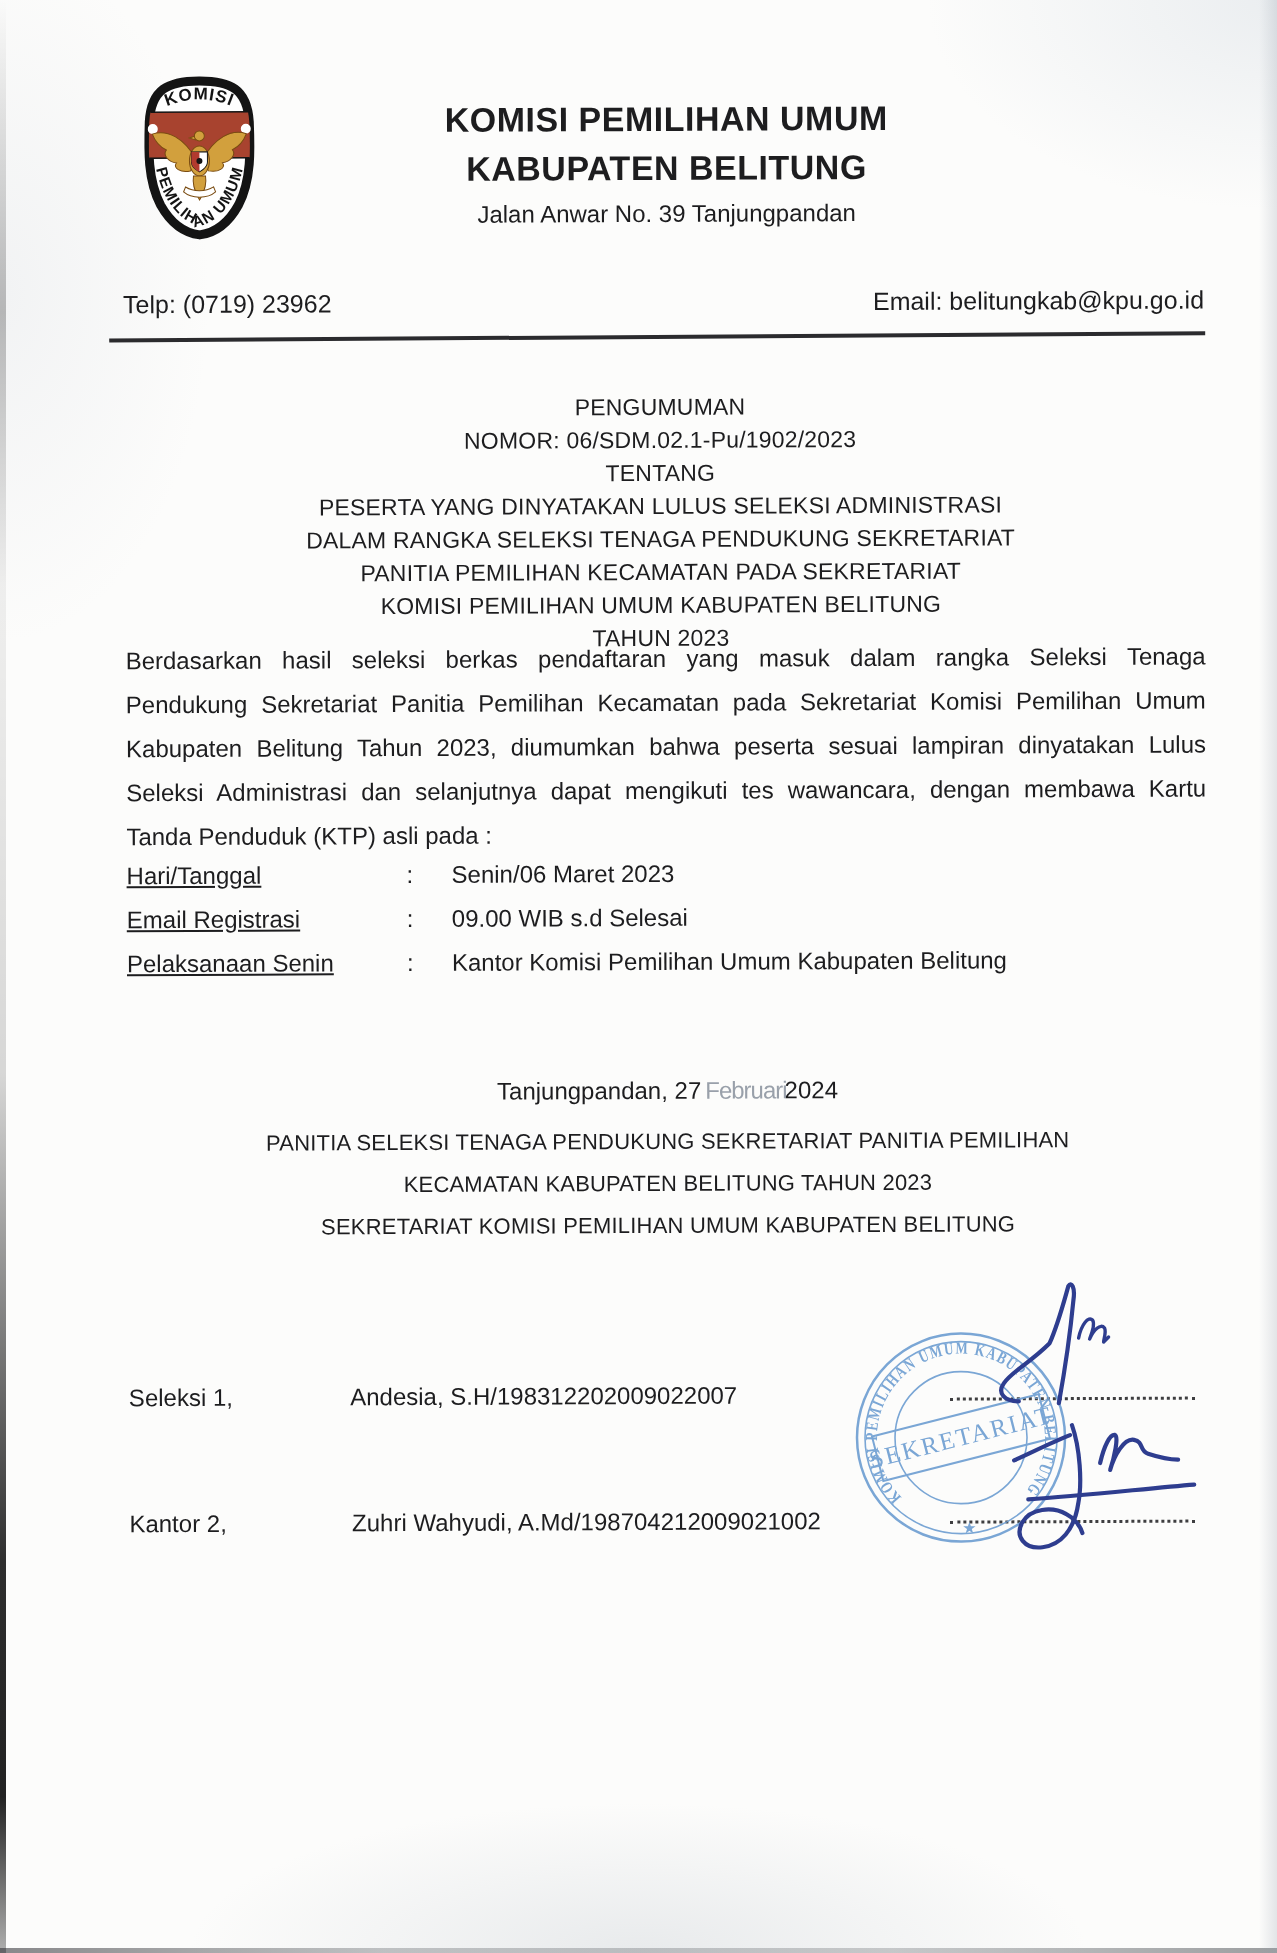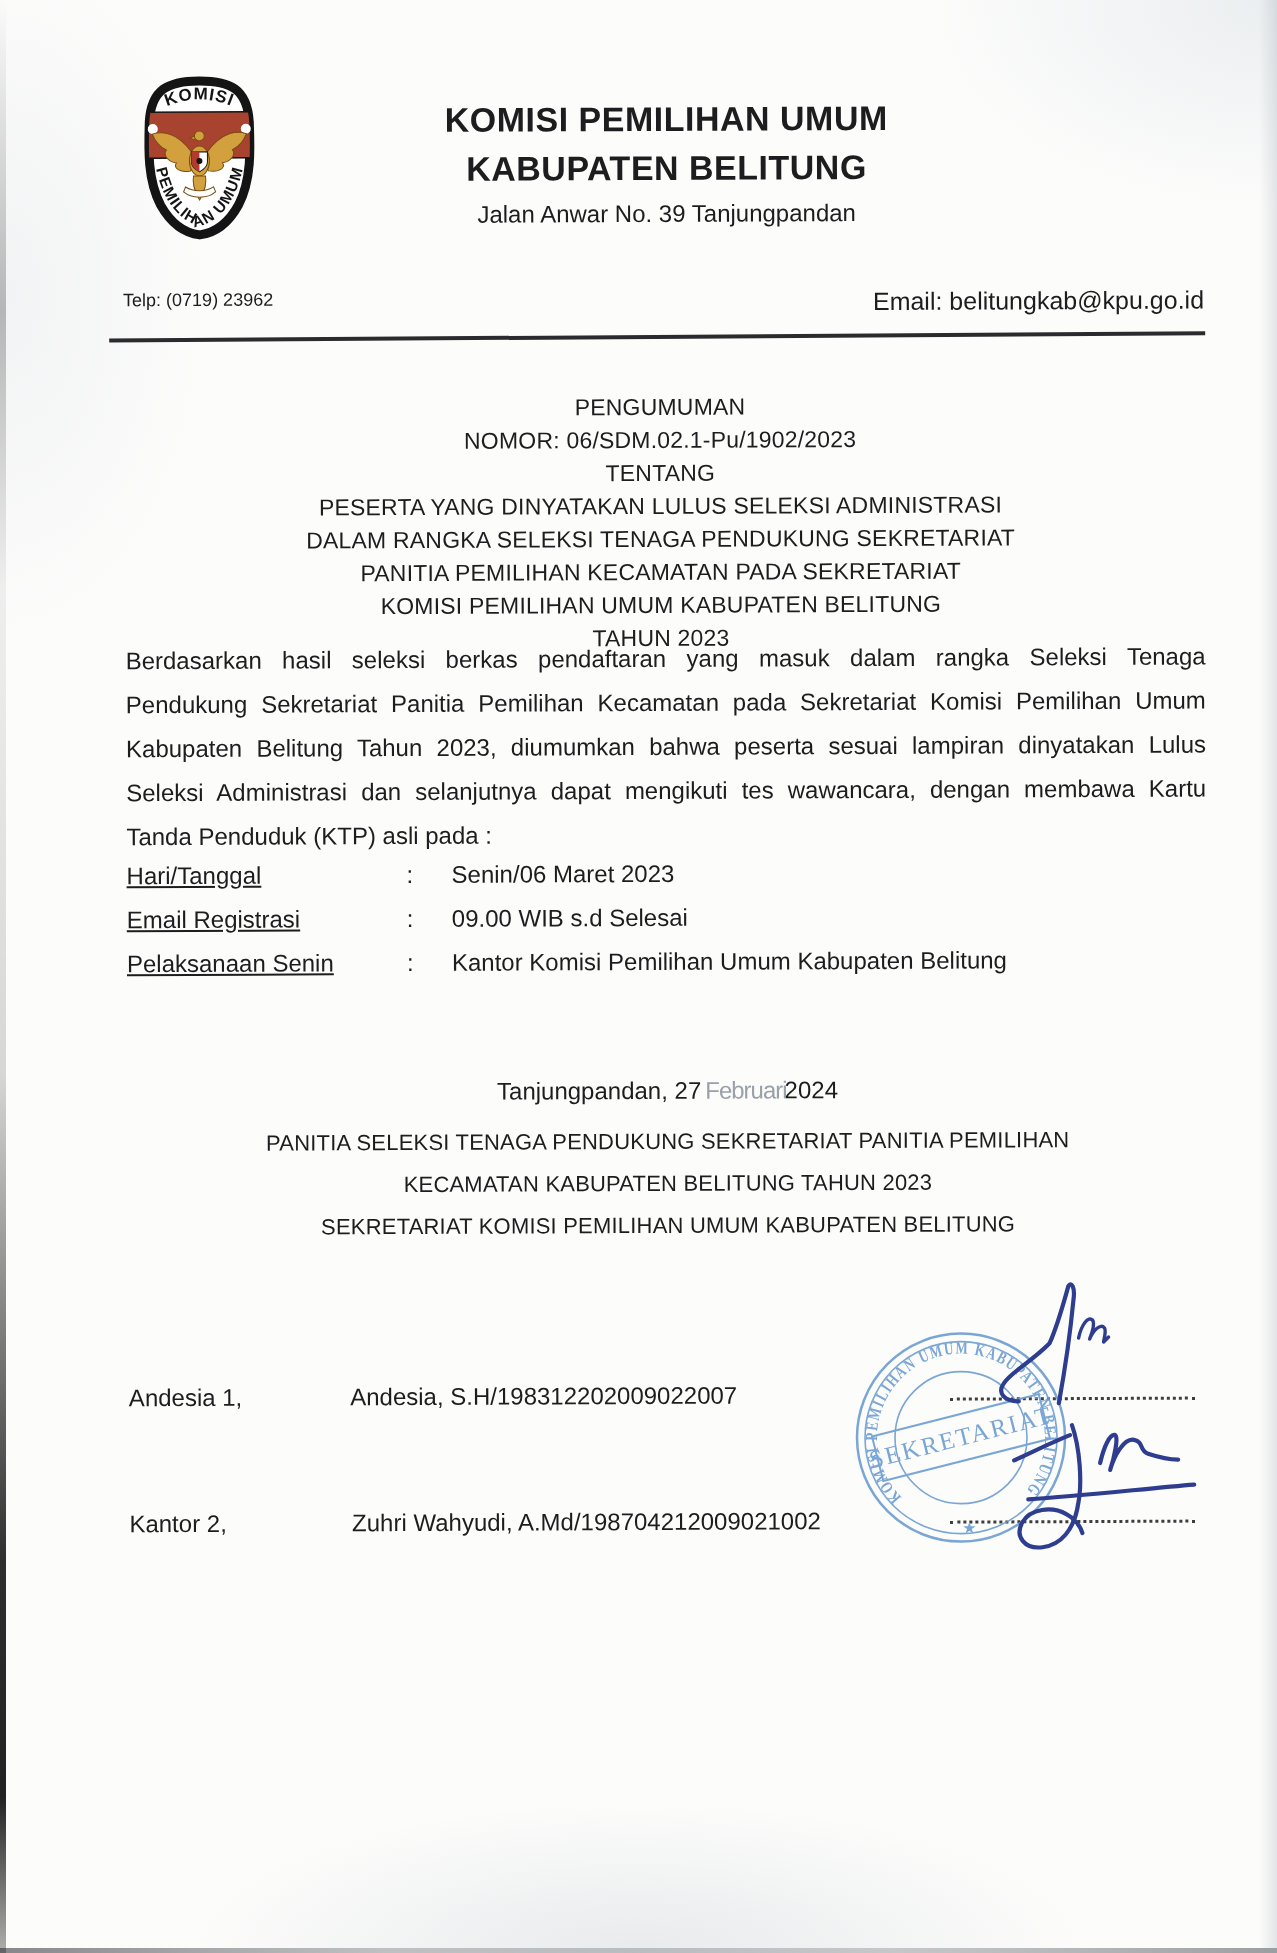--- a/index.html
+++ b/index.html
@@ -25,21 +25,21 @@
     background:linear-gradient(to right, rgba(40,40,45,.55), rgba(90,95,100,.35) 30%, rgba(90,95,100,.3) 70%, rgba(60,65,70,.5));}
   .edge-right{position:absolute;right:0;top:0;bottom:0;width:18px;
     background:linear-gradient(to right, rgba(0,0,0,0), rgba(150,160,172,.25));}
 
   
   .logo{position:absolute;left:143px;top:64px;width:120px;height:184px;}
   .head-text{position:absolute;left:370px;top:100px;width:600px;text-align:center;}
   .org1{font-size:34px;font-weight:bold;letter-spacing:.5px;}
   .org2{font-size:34px;font-weight:bold;letter-spacing:.5px;margin-top:10px;}
   .addr{font-size:24px;margin-top:12px;}
-  .phone{position:absolute;left:126px;top:288px;font-size:18px;}
+  .phone{position:absolute;left:126px;top:288px;font-size:25px;}
   .email{position:absolute;right:70px;top:288px;font-size:25px;}
   .rule{position:absolute;left:112px;top:335px;width:1096px;height:4px;background:#2b2b2e;transform:rotate(-0.12deg);}
 
   
   .title-block{position:absolute;left:160px;top:391px;width:1005px;text-align:center;
     font-size:23px;line-height:33px;letter-spacing:.2px;}
 
   
   .body-par{position:absolute;left:127px;top:637px;width:1080px;font-size:24px;line-height:44px;}
   .body-line{text-align:justify;text-align-last:justify;white-space:nowrap;}
@@ -159,21 +159,21 @@
     </div>
 
     <div class="date-line"><span>Tanjungpandan, 27</span><span class="date-stamped">Februari</span><span>2024</span></div>
     <div class="committee">
       <div>PANITIA SELEKSI TENAGA PENDUKUNG SEKRETARIAT PANITIA PEMILIHAN</div>
       <div>KECAMATAN KABUPATEN BELITUNG TAHUN 2023</div>
       <div>SEKRETARIAT KOMISI PEMILIHAN UMUM KABUPATEN BELITUNG</div>
     </div>
 
     <div class="sig-row sig-row1">
-      <span class="role">Andesia 1,</span>
+      <span class="role">Seleksi 1,</span>
       <span class="name">Andesia, S.H/198312202009022007</span>
     </div>
     <div class="sig-row sig-row2">
       <span class="role">Kantor 2,</span>
       <span class="name">Zuhri Wahyudi, A.Md/198704212009021002</span>
     </div>
     <div class="dotline dotline1"></div>
     <div class="dotline dotline2"></div>
 
     <svg class="stamp" viewBox="0 0 240 240">

